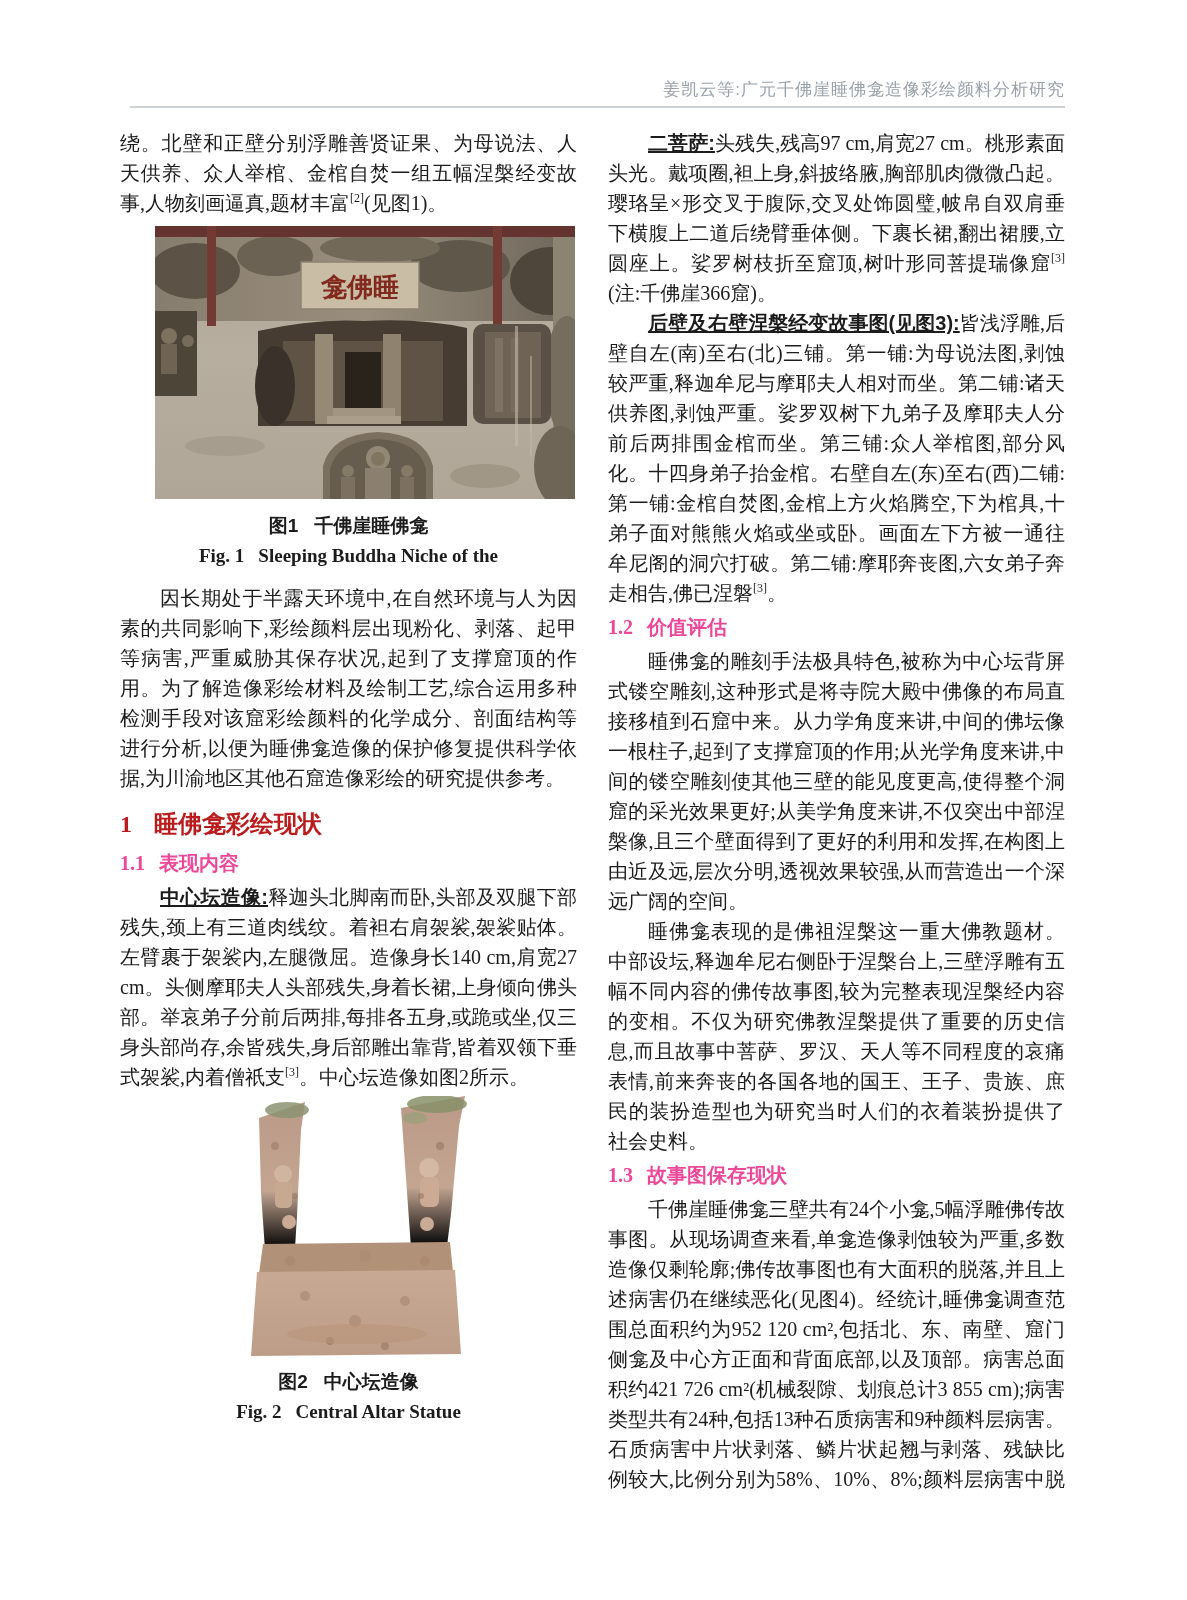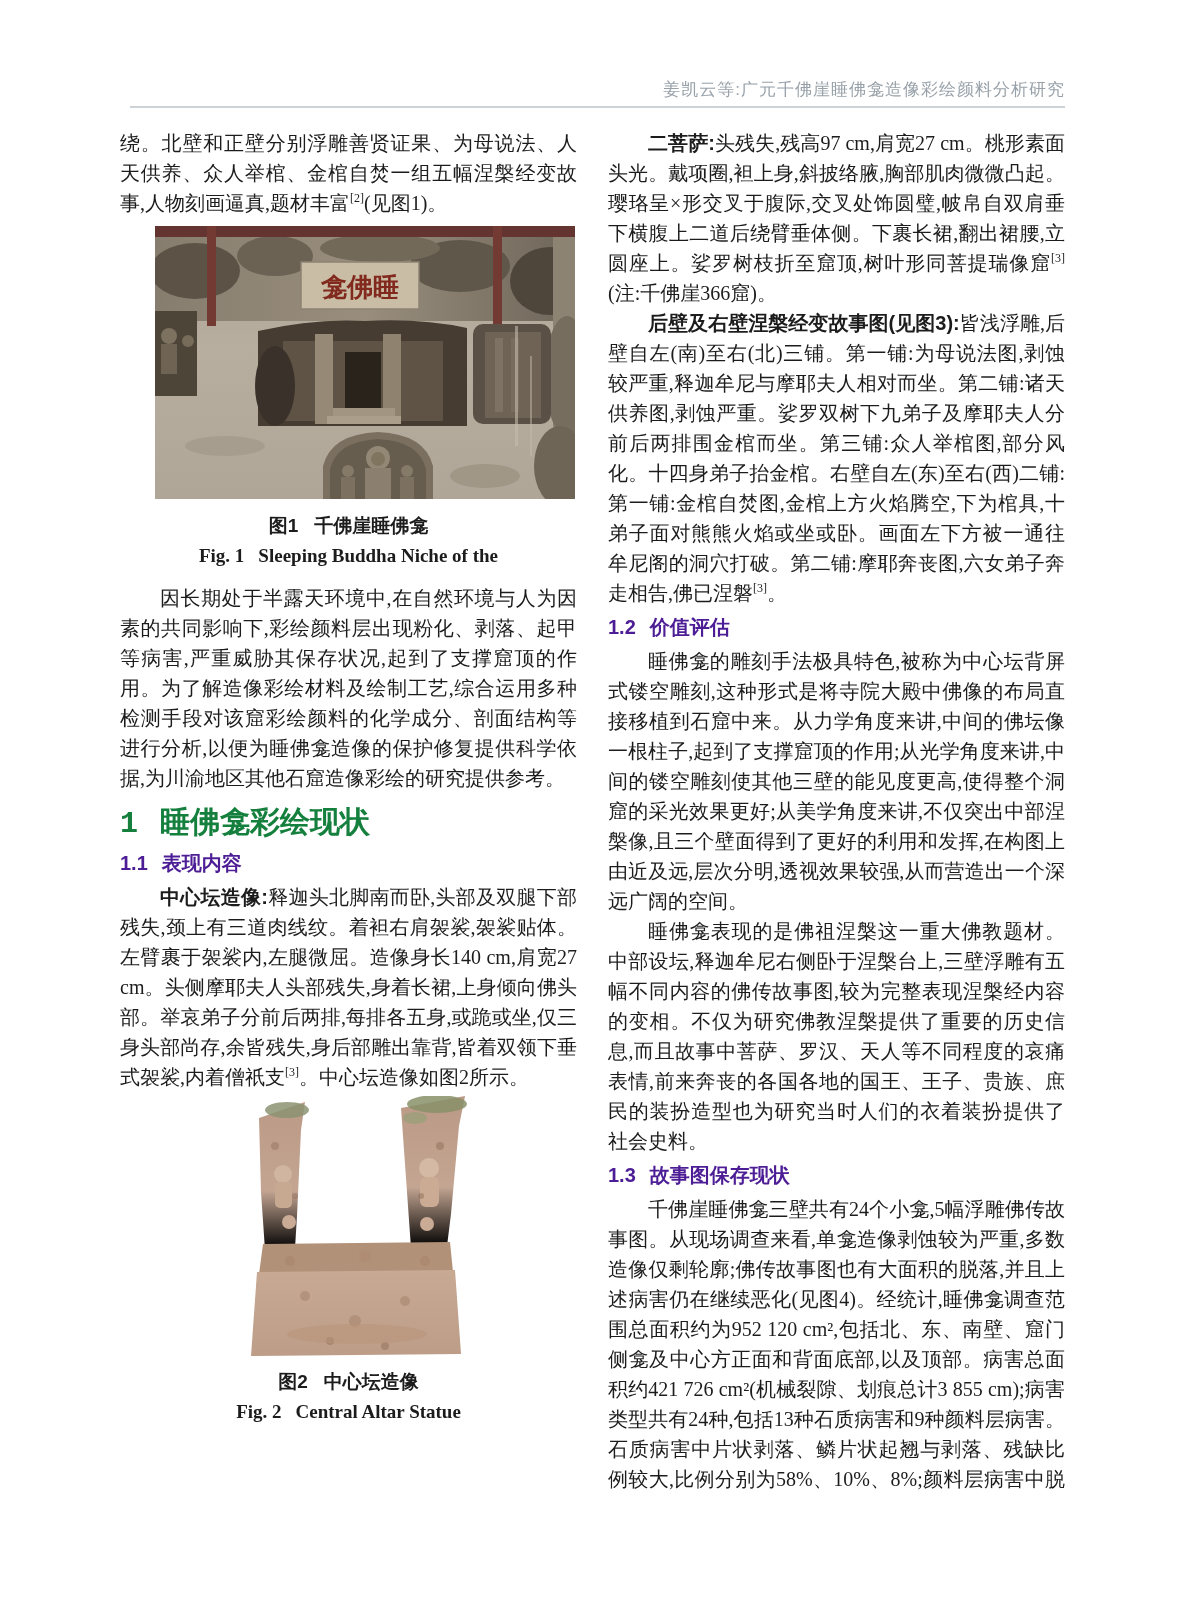--- a/index.html
+++ b/index.html
@@ -10,28 +10,28 @@
         font-family:"Liberation Sans","DejaVu Sans",sans-serif;
         font-size:17px;color:#98a1a9;letter-spacing:1px;}
   .head-rule{position:absolute;top:106px;left:130px;width:935px;height:2px;background:#cdd2d6;}
   
   .col{position:absolute;top:128px;width:457px;}
   .col-left{left:120px;}
   .col-right{left:608px;}
   p.body-para{margin:0;font-size:20px;line-height:30px;text-align:justify;
         text-justify:inter-ideograph;word-break:break-all;}
   p.indent{text-indent:2em;}
-  .bold{font-weight:bold;font-family:"Liberation Sans","DejaVu Sans",sans-serif;}
+  .bold{font-weight:bold;font-family:"Liberation Sans","DejaVu Sans",sans-serif;text-decoration:underline;}
   sup{font-size:12px;line-height:0;vertical-align:super;}
   
-  .h-sec{margin:16px 0 10px 0;font-family:Liberation Mono, monospace;
-        font-weight:bold;font-size:30px;color:#15803d;line-height:30px;}
+  .h-sec{margin:16px 0 10px 0;font-family:Liberation Serif, serif;
+        font-weight:bold;font-size:24px;color:#b91c1c;line-height:30px;}
   .h-sec .num{margin-right:22px;}
-  .h-sub{margin:5px 0 5px 0;font-family:Liberation Sans, sans-serif;
-        font-weight:bold;font-size:20px;color:#4c1d95;line-height:28px;}
+  .h-sub{margin:5px 0 5px 0;font-family:Liberation Serif, serif;
+        font-weight:bold;font-size:20px;color:#ec4899;line-height:28px;}
   .h-sub .num{margin-right:14px;}
   
   .fig1-wrap{width:420px;margin:8px 0 8px 35px;}
   .fig2-wrap{width:225px;margin:4px 0 2px 125px;}
   .caption{margin:0;text-align:center;line-height:30px;font-size:19px;font-weight:bold;}
   .caption-cn{font-family:"Liberation Sans","DejaVu Sans",sans-serif;}
   .caption-cn .fig-no{margin-right:16px;}
   .caption-en{font-family:"Liberation Serif","DejaVu Serif",serif;}
   .caption-en .fig-no{margin-right:14px;}
   .cap-block{margin-bottom:12px;}

